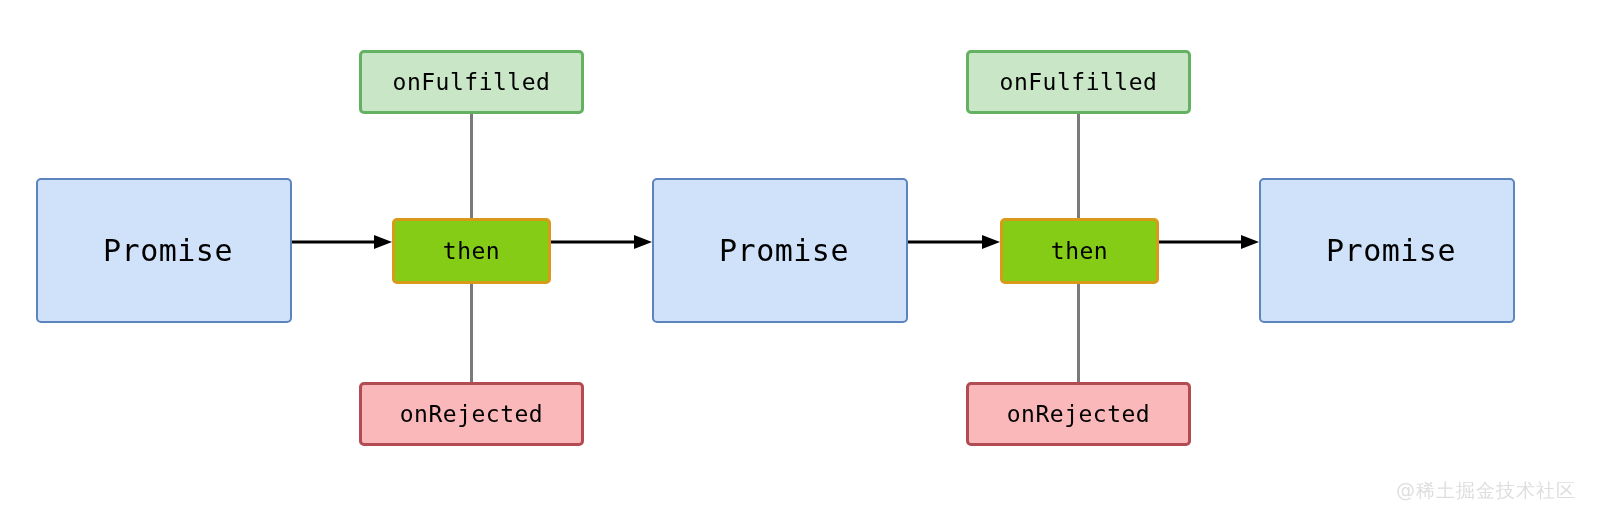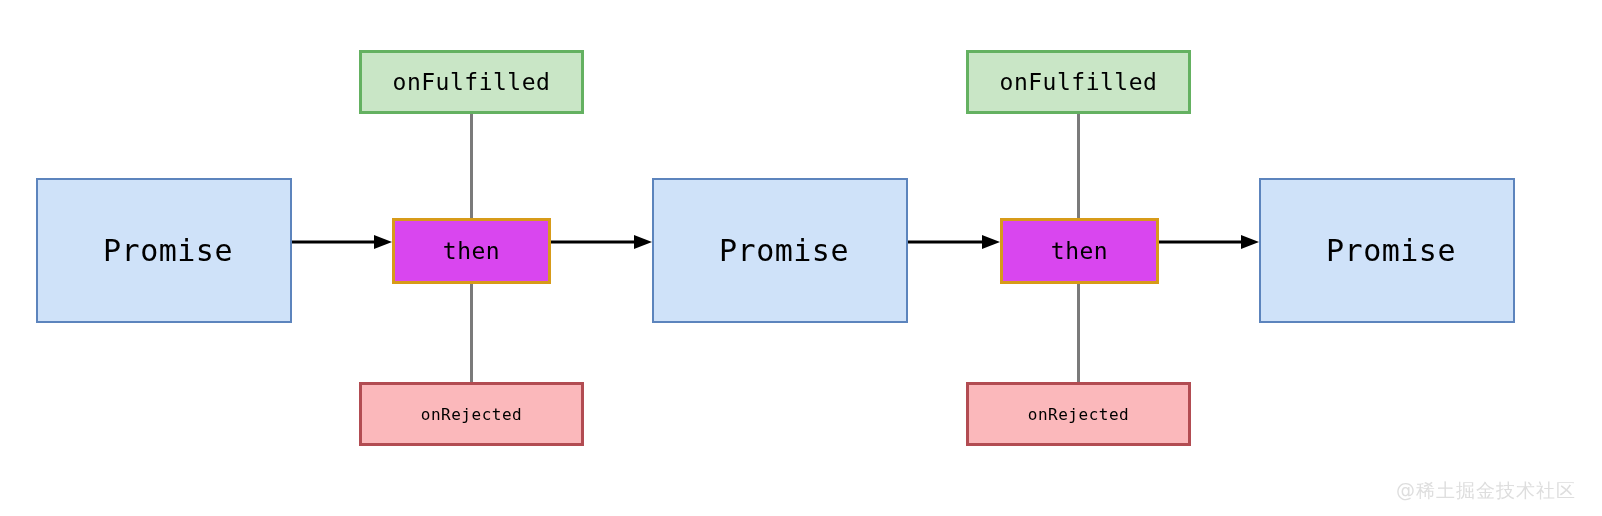--- a/index.html
+++ b/index.html
@@ -18,58 +18,58 @@
     overflow: hidden;
   }
 
   
   .node {
     position: absolute;
     box-sizing: border-box;
     display: flex;
     align-items: center;
     justify-content: center;
-    border-radius: 0;
+    border-radius: 5px;
     border-style: solid;
     font-family: "DejaVu Sans Mono", monospace;
     color: #000000;
     white-space: nowrap;
     z-index: 3;
   }
 
   .node-promise {
     background: #cfe2f9;
     border-color: #5c84bd;
     border-width: 2px;
     font-size: 30px;
     letter-spacing: 0.5px;
     padding-left: 8px;
   }
 
   .node-then {
-    background: #d946ef;
+    background: #84cc16;
     border-color: #d79b19;
     border-width: 3px;
     font-size: 23px;
     letter-spacing: 0.5px;
   }
 
   .node-fulfilled {
     background: #c9e6c6;
     border-color: #64b161;
     border-width: 3px;
     font-size: 23px;
     letter-spacing: 0.5px;
   }
 
   .node-rejected {
     background: #fbb8bb;
     border-color: #b24c52;
     border-width: 3px;
-    font-size: 16px;
+    font-size: 23px;
     letter-spacing: 0.5px;
   }
 
   
   .vline {
     position: absolute;
     width: 3px;
     background: #7a7a7a;
     z-index: 1;
   }

